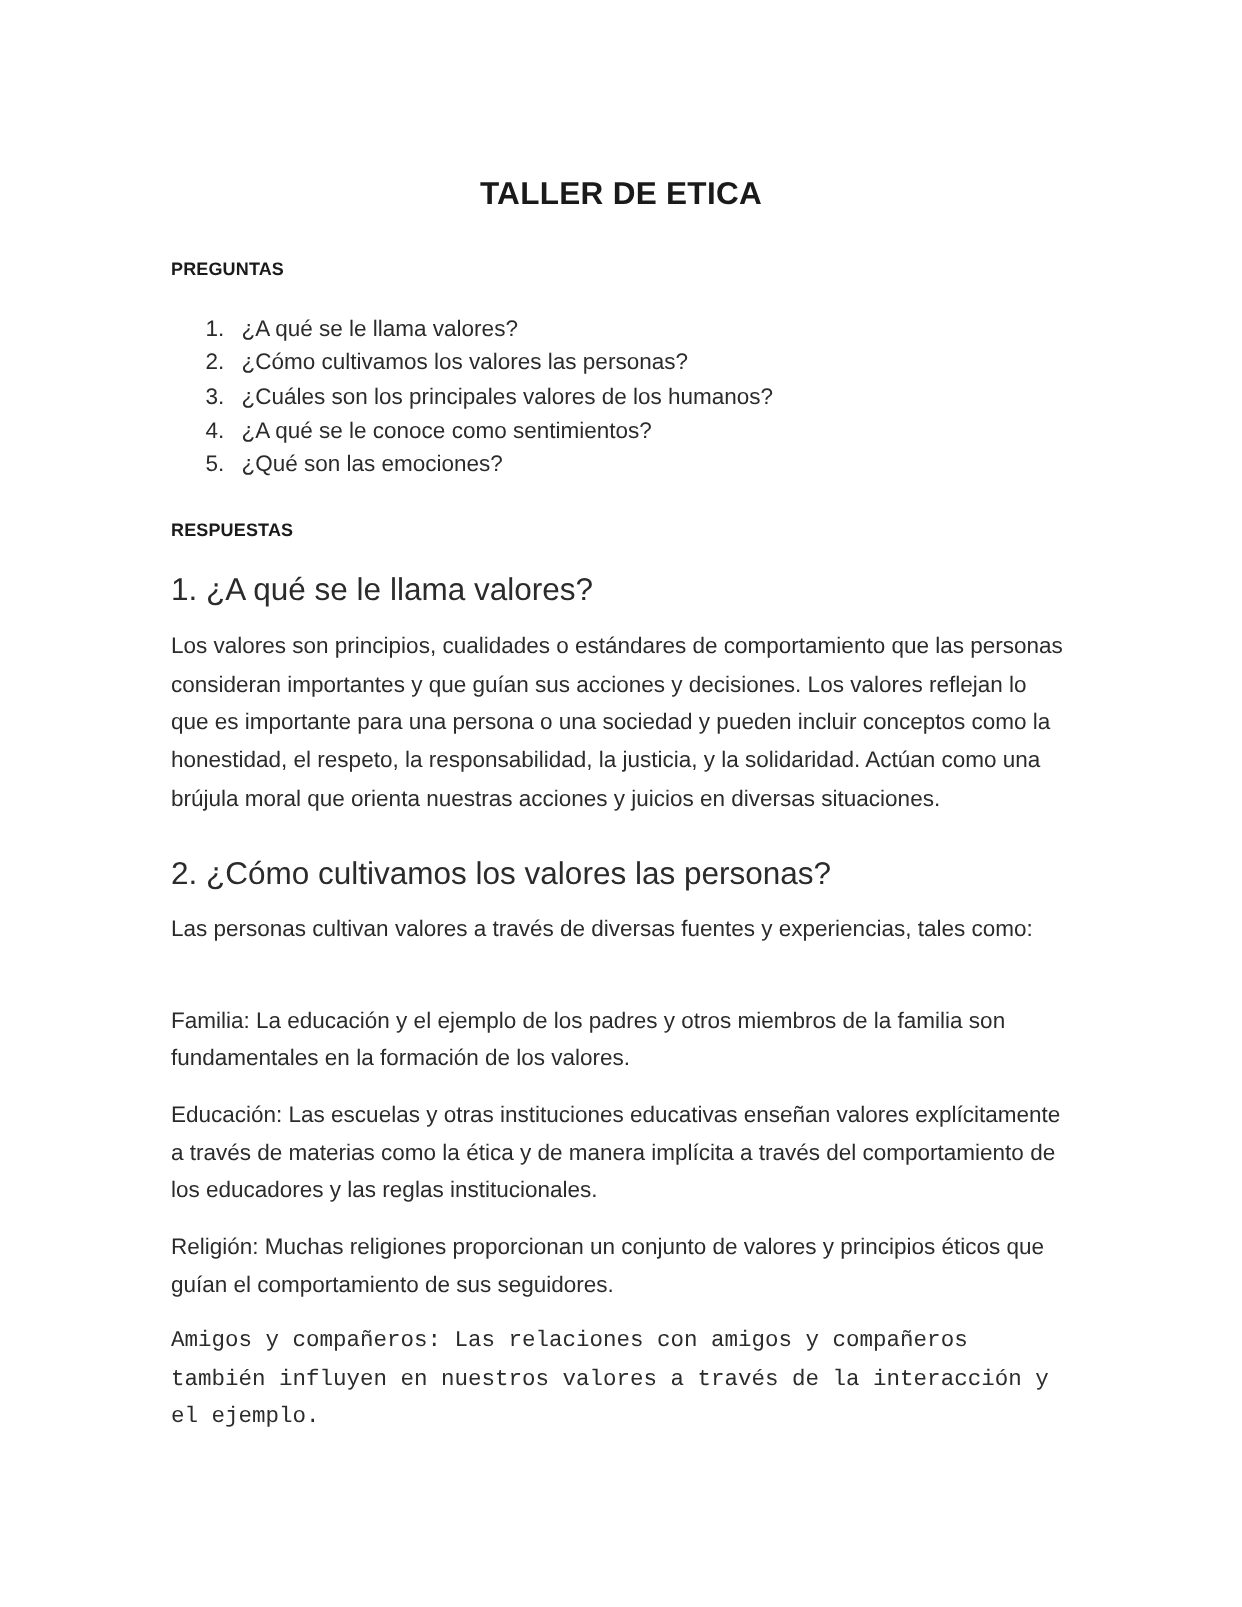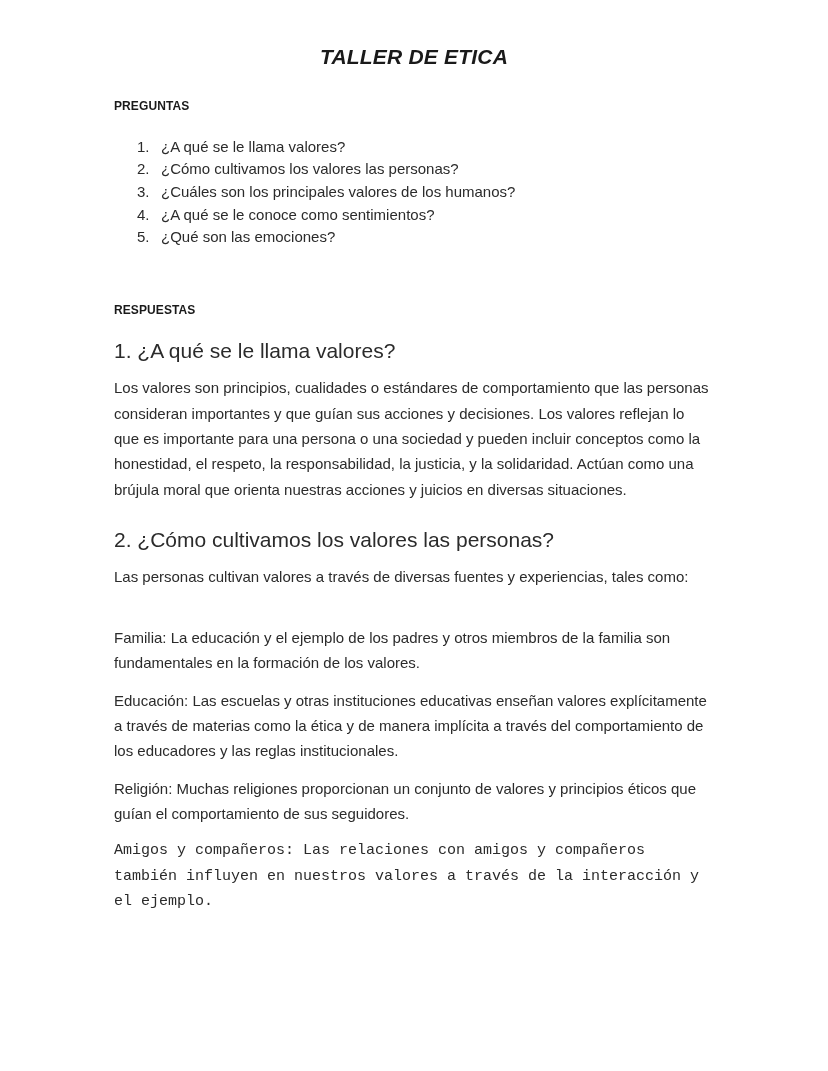--- a/index.html
+++ b/index.html
@@ -25,42 +25,41 @@
     position: relative;
   }
 
   .doc-title {
     text-align: center;
     font-size: 21px;
     font-weight: bold;
     color: #1a1a1a;
     letter-spacing: 0.2px;
     margin: 0;
-    padding-top: 44px;
+    padding-top: 117px;
     line-height: 1.2;
-    font-style: italic;
   }
 
   .section-heading {
     font-size: 12px;
     font-weight: bold;
     color: #1a1a1a;
     margin: 0;
     letter-spacing: 0.1px;
     line-height: 1.3;
   }
 
   #preguntas-heading {
     margin-left: 114px;
     margin-top: 30px;
   }
 
   #respuestas-heading {
     margin-left: 114px;
-    margin-top: 54px;
+    margin-top: 24px;
   }
 
   .question-list {
     margin: 0;
     padding: 0;
     list-style: none;
     margin-top: 21px;
   }
   .question-list li {
     display: flex;

